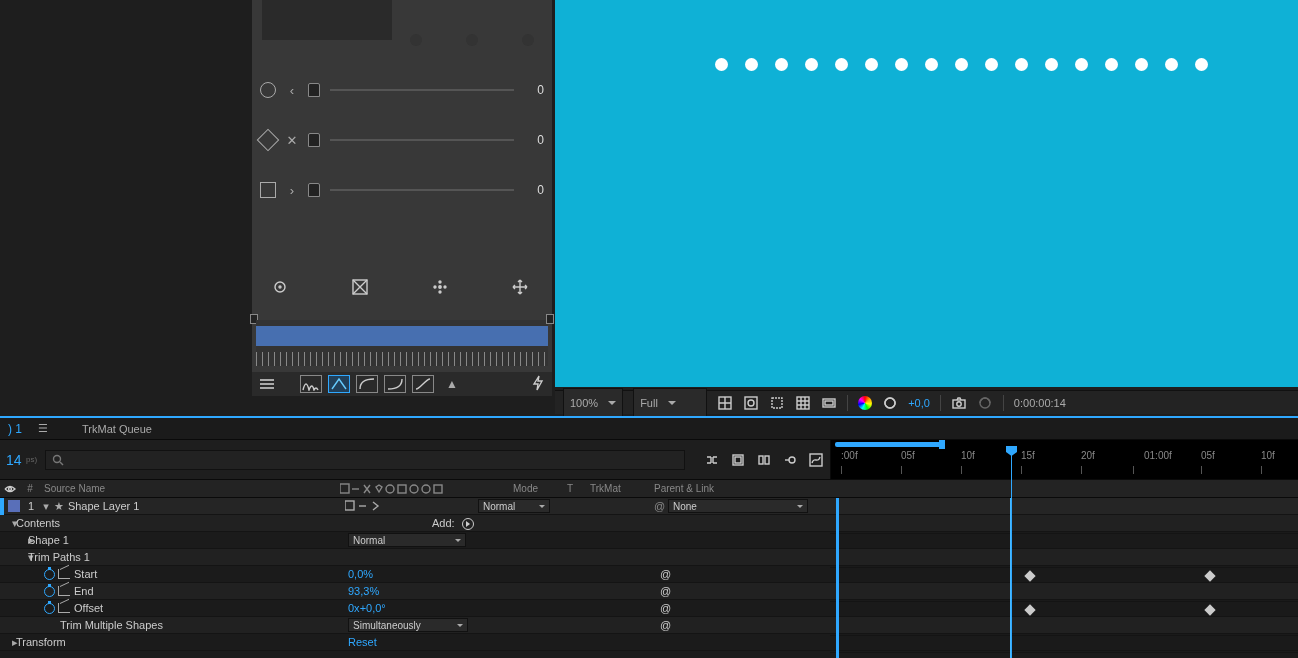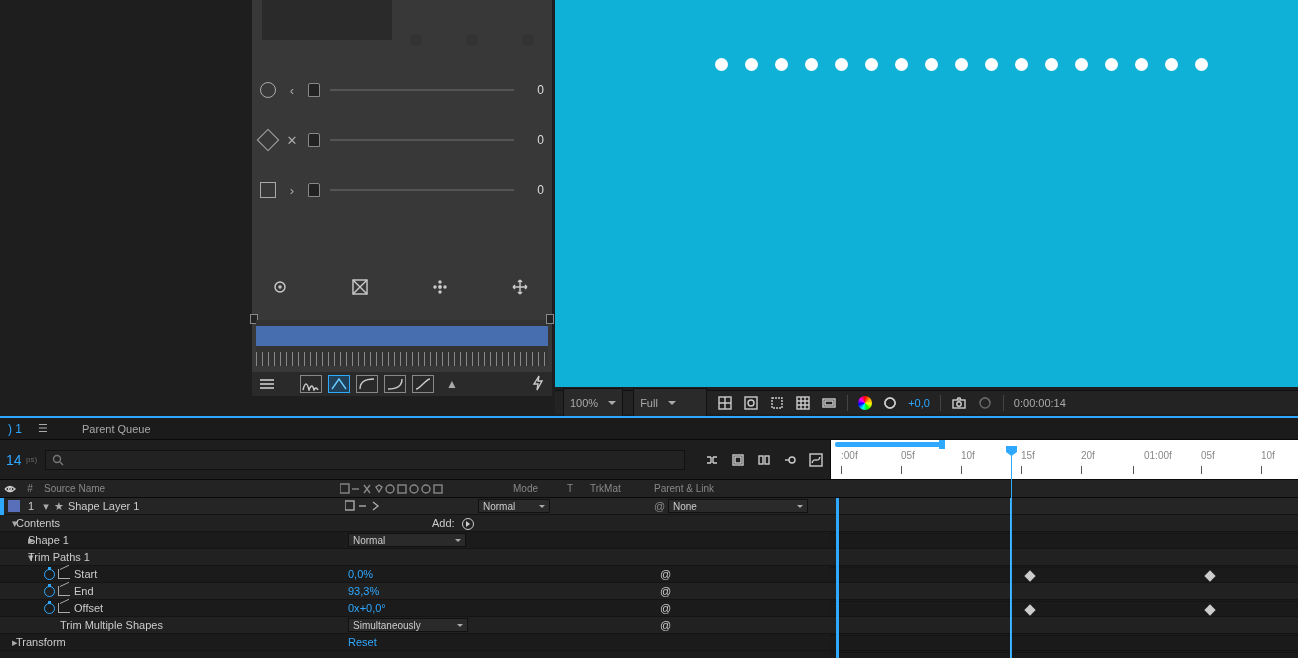--- a/index.html
+++ b/index.html
@@ -191,21 +191,21 @@
       margin-left:8px; flex:0 0 640px; height:20px; background:#222;
       border:1px solid #111; display:flex; align-items:center; padding:0 6px;
       color:#666;
     }
     #tl-header-icons { margin-left:auto; display:flex; gap:10px; color:#888; }
     #tl-header-icons .hi { width:16px; height:16px; display:flex; align-items:center; justify-content:center; }
 
     
     #tl-ruler {
       position:relative;
-      flex:1; background:#ffffff; border-left:1px solid #0a0a0a;
+      flex:1; background:#000000; border-left:1px solid #0a0a0a;
     }
     #tl-ruler .zoom-bar {
       position:absolute; top:2px; left:4px; width:106px; height:5px;
       background:#2fa8ff; border-radius:2px;
     }
     #tl-ruler .zoom-knob { position:absolute; top:0; left:108px; width:6px; height:9px; background:#2fa8ff; }
     #tl-ruler .ticks {
       position:absolute; top:10px; left:0; right:0; height:24px;
       color:#888; font-size:10px;
     }
@@ -525,21 +525,21 @@
     <span>0:00:00:14</span>
   </div>
 </div>
 
 <div id="timeline">
 
   <div id="tl-tabs">
     <span class="tab-active">) <span>1</span></span>
     <span class="tab-ico">☰</span>
     <span style="width:20px"></span>
-    <span class="tab-inactive">Parent Queue</span>
+    <span class="tab-inactive">TrkMat Queue</span>
   </div>
 
   <div id="tl-header">
     <div id="tl-header-left">
       <span id="timecode-big">14</span>
       <span id="fps">ps)</span>
       <span id="tl-search">
         <svg width="12" height="12" viewBox="0 0 12 12" style="stroke:#777">
             <circle cx="5" cy="5" r="3.5"></circle>
             <path d="M8 8l3 3"></path>

